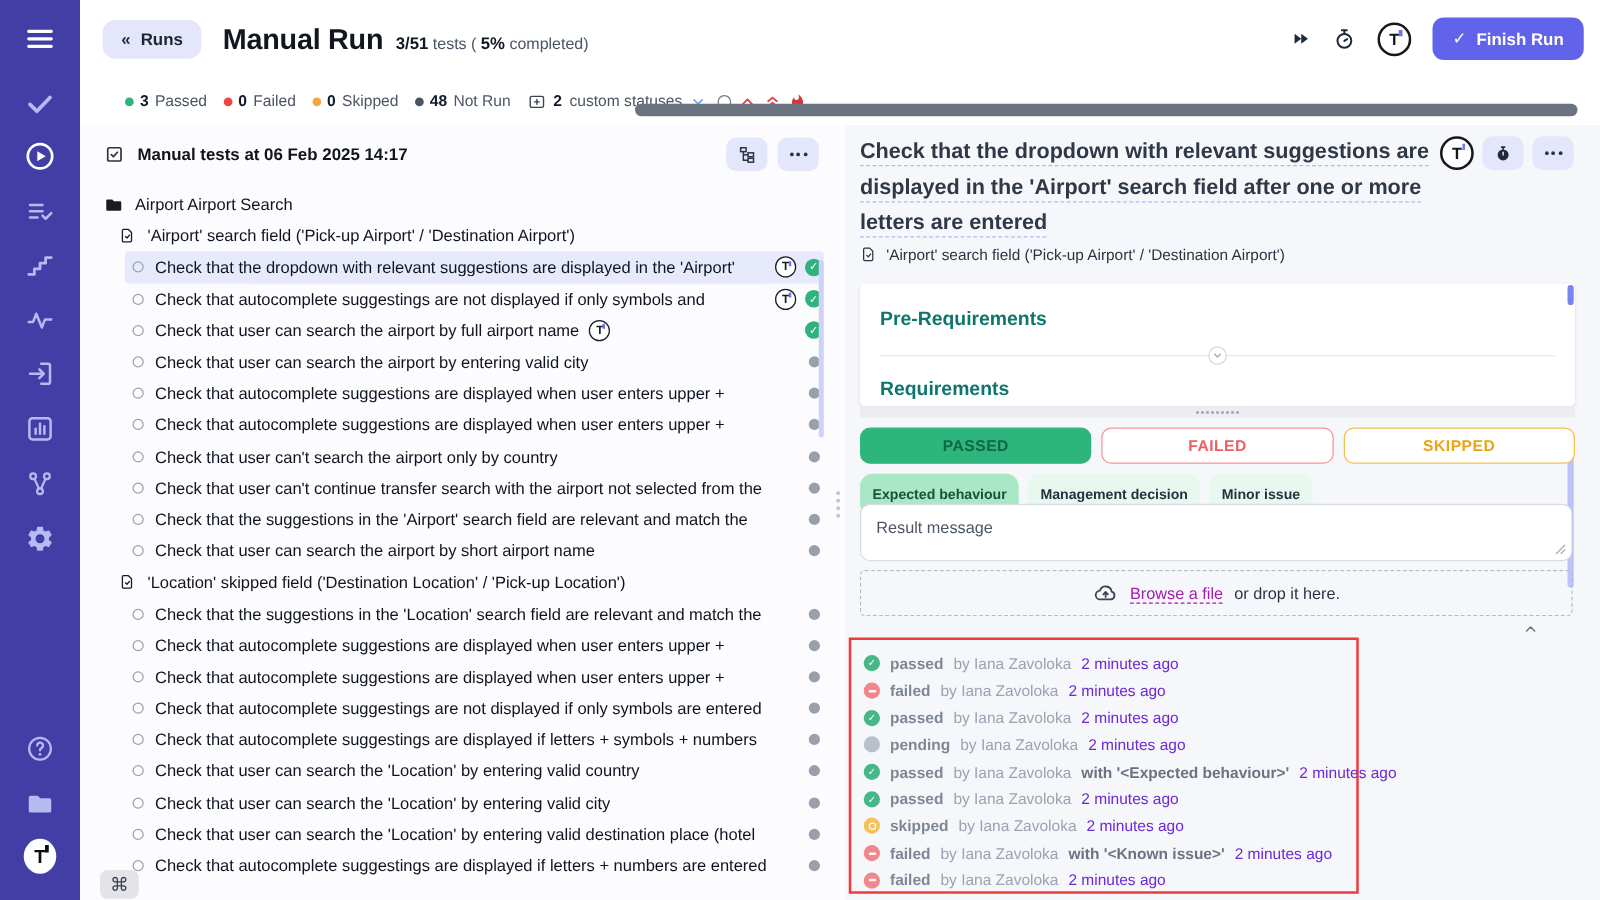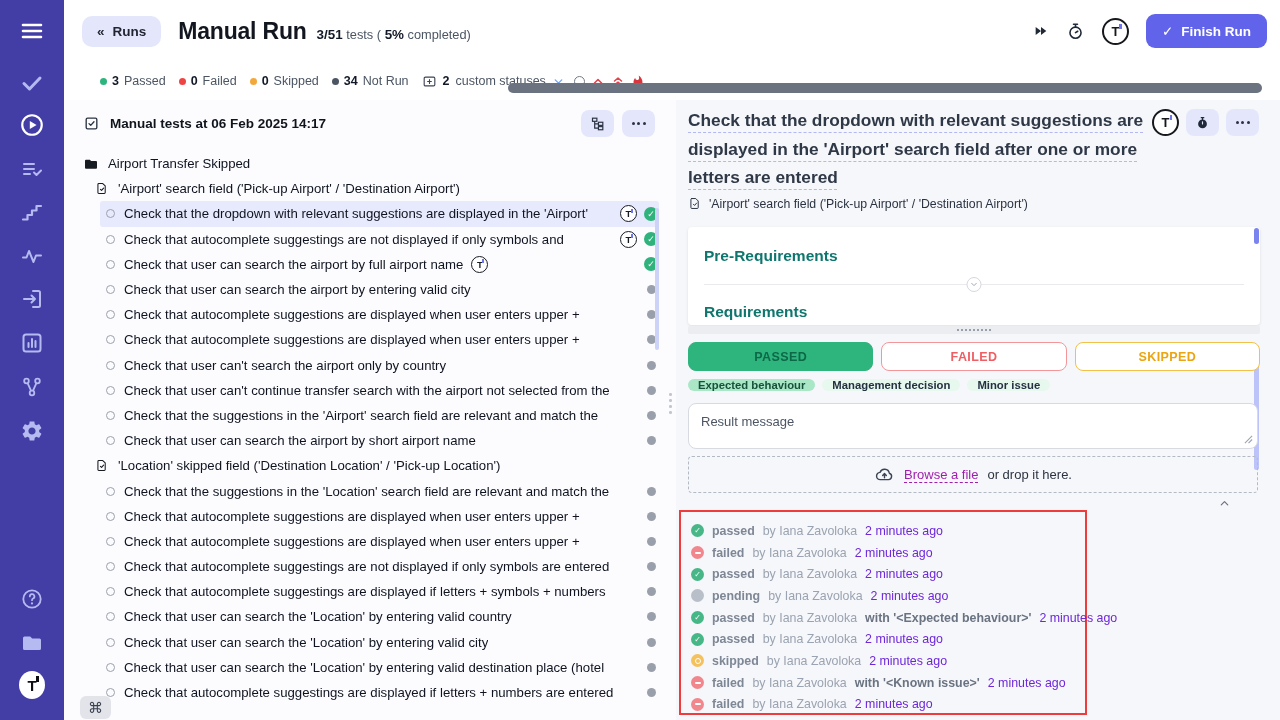--- a/index.html
+++ b/index.html
@@ -107,21 +107,21 @@
                   display:flex; align-items:center; justify-content:center; cursor:row-resize; }
   .grip { width:34px; border-top:2px dotted #9aa0ab; }
   .status-btns { position:absolute; left:12px; top:242px; width:572px; display:flex; gap:8px; }
   .sbtn { flex:1; height:29px; border-radius:8px; font-size:12.5px; font-weight:700; letter-spacing:.4px;
           display:flex; align-items:center; justify-content:center; border:1.5px solid transparent; background:#fff;
           cursor:pointer; font-family:inherit; }
   .sbtn.passed  { background:#2eb57d; color:#0d6847; border-color:#2eb57d; }
   .sbtn.failed  { color:#ef5e63; border-color:#f3969a; }
   .sbtn.skipped { color:#eba412; border-color:#f2c14a; }
   .tags { position:absolute; left:12px; top:279px; display:flex; gap:7px; }
-  .tag { padding:0 10px; border-radius:10px; font-size:11.3px; font-weight:700; background:#e7f8ee; color:#253041; cursor:pointer; }
+  .tag { padding:11px 10px; border-radius:10px; font-size:11.3px; font-weight:700; background:#e7f8ee; color:#253041; cursor:pointer; }
   .tag.selected { background:#a9e7c7; color:#17513a; }
   .result-area { position:absolute; left:12px; top:303px; width:570px; height:46px; }
   .result-area textarea { width:100%; height:100%; border:1px solid #d7dae0; border-radius:8px; padding:10px 12px;
                           font:13px "Liberation Sans", sans-serif; color:#111827; resize:none; background:#fff; outline:none; }
   .result-area textarea::placeholder { color:#4b5563; opacity:1; }
   .ta-grip { position:absolute; right:5px; bottom:5px; color:#9ca3af; }
   .upload { position:absolute; left:12px; top:356px; width:570px; height:37px; border:1.5px dashed #b4bac4;
             border-radius:4px; display:flex; align-items:center; justify-content:center; gap:9px;
             font-size:13px; color:#2b3342; }
   .upload .link { color:#a21caf; font-weight:400; cursor:pointer;
@@ -269,21 +269,21 @@
         <b>0</b>
         <span class="lb">Failed</span>
       </span>
       <span class="stat">
         <span class="dot" style="background: rgb(242, 169, 59);"></span>
         <b>0</b>
         <span class="lb">Skipped</span>
       </span>
       <span class="stat">
         <span class="dot" style="background: rgb(75, 85, 99);"></span>
-        <b>34</b>
+        <b>48</b>
         <span class="lb">Not Run</span>
       </span>
     </span>
   <span class="custom">
     <svg width="15" height="15" viewBox="0 0 24 24" fill="none" stroke="#3b4354" stroke-width="1.8" stroke-linecap="round">
         <rect x="3.5" y="5" width="17" height="14" rx="2"></rect>
         <path d="M12 9v6M9 12h6"></path>
       </svg>
     <b>2</b>
     <span>custom statuses</span>
@@ -331,21 +331,21 @@
             <span></span>
           </span>
       </button>
     </span>
   </div>
   <div id="tree-rows">
       <div class="row folder">
         <svg width="16" height="16" viewBox="0 0 24 24" fill="#171b22">
           <path d="M10.2 5.5H4.5A1.5 1.5 0 0 0 3 7v10.5A1.5 1.5 0 0 0 4.5 19h15a1.5 1.5 0 0 0 1.5-1.5V9a1.5 1.5 0 0 0-1.5-1.5h-7.3l-2-2z"></path>
         </svg>
-        <span class="label">Airport Transfer Skipped</span>
+        <span class="label">Airport Airport Search</span>
       </div>
       <div class="row suite">
         <svg width="14" height="15" viewBox="0 0 24 24" fill="none" stroke="#171b22" stroke-width="1.8" stroke-linecap="round" stroke-linejoin="round">
           <path d="M6.5 3.5h6.8l4.2 4.2V19a1.5 1.5 0 0 1-1.5 1.5H6.5A1.5 1.5 0 0 1 5 19V5a1.5 1.5 0 0 1 1.5-1.5z"></path>
           <path d="M9.3 13.3l2 2 3.4-4"></path>
         </svg>
         <span class="label">'Airport' search field ('Pick-up Airport' / 'Destination Airport')</span>
       </div>
       <div class="row test selected">
         <span class="radio"></span>

